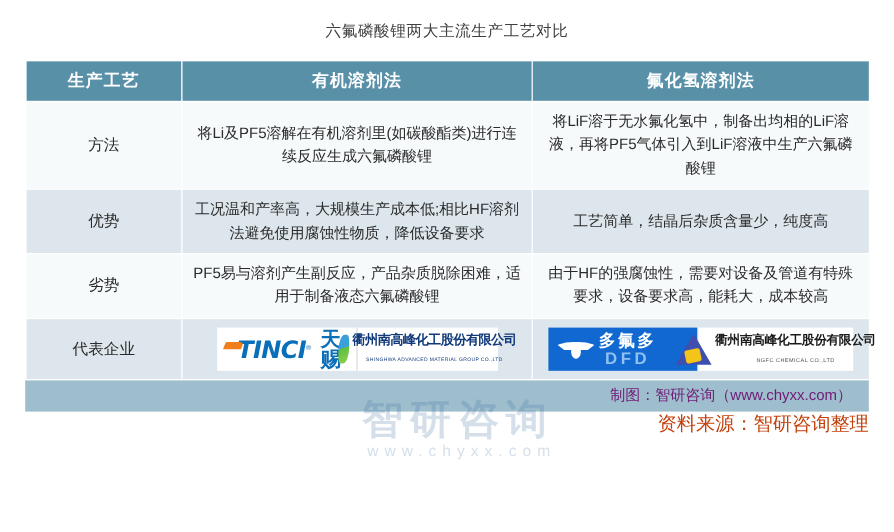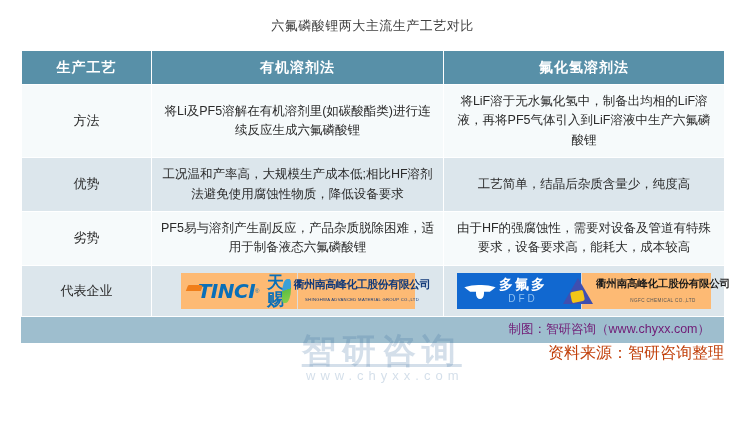--- a/index.html
+++ b/index.html
@@ -90,21 +90,21 @@
 
   .logo-row {
     display: flex;
     justify-content: center;
     align-items: center;
     gap: 0px;
   }
 
   
   .logo-box {
-    background: #fdba74;
+    background: #ffffff;
     display: flex;
     align-items: center;
     justify-content: center;
     height: 36px;
     box-sizing: border-box;
   }
   .logo-box + .logo-box { border-left: 1px solid #dcdcdc; }
 
   
   .logo-tinci {
@@ -223,22 +223,22 @@
   }
   .dfd-right { line-height: 1; }
   .dfd-cn {
     font-size: 14px;
     font-weight: bold;
     color: #ffffff;
     letter-spacing: 2px;
     white-space: nowrap;
   }
   .dfd-en {
-    font-size: 10px;
-    font-weight: normal;
+    font-size: 14px;
+    font-weight: bold;
     color: #8fc0f0;
     letter-spacing: 3px;
     text-align: right;
   }
 
   
   .logo-ngf {
     width: 130px;
     padding: 0 3px;
   }
@@ -310,21 +310,20 @@
     text-align: center;
     line-height: 1;
     z-index: 5;
   }
   .wm-main {
     font-size: 34px;
     font-weight: bold;
     color: rgba(60, 110, 160, 0.22);
     letter-spacing: 6px;
     white-space: nowrap;
-    text-decoration: underline;
   }
   .wm-sub {
     font-size: 13px;
     color: rgba(60, 110, 160, 0.22);
     letter-spacing: 5px;
     white-space: nowrap;
     margin-top: 2px;
     margin-left: 6px;
   }
 </style>

